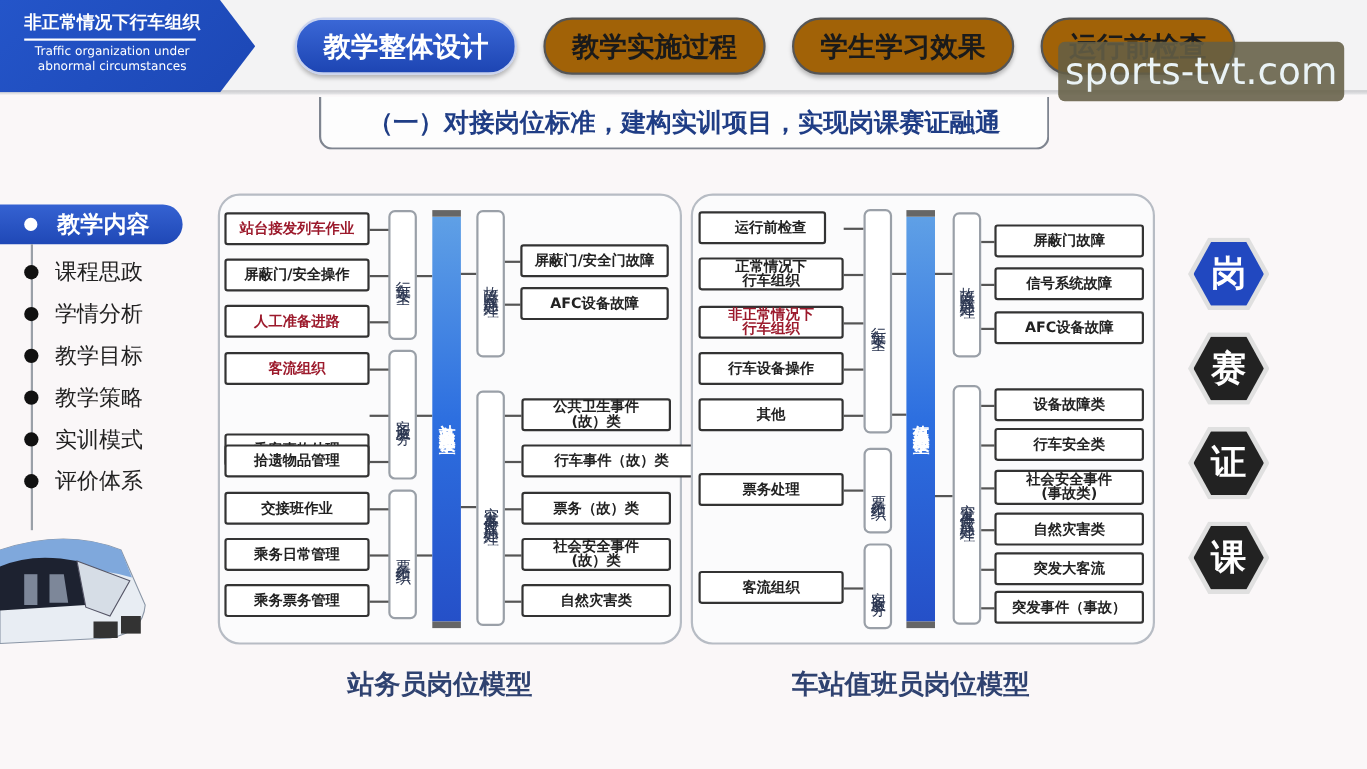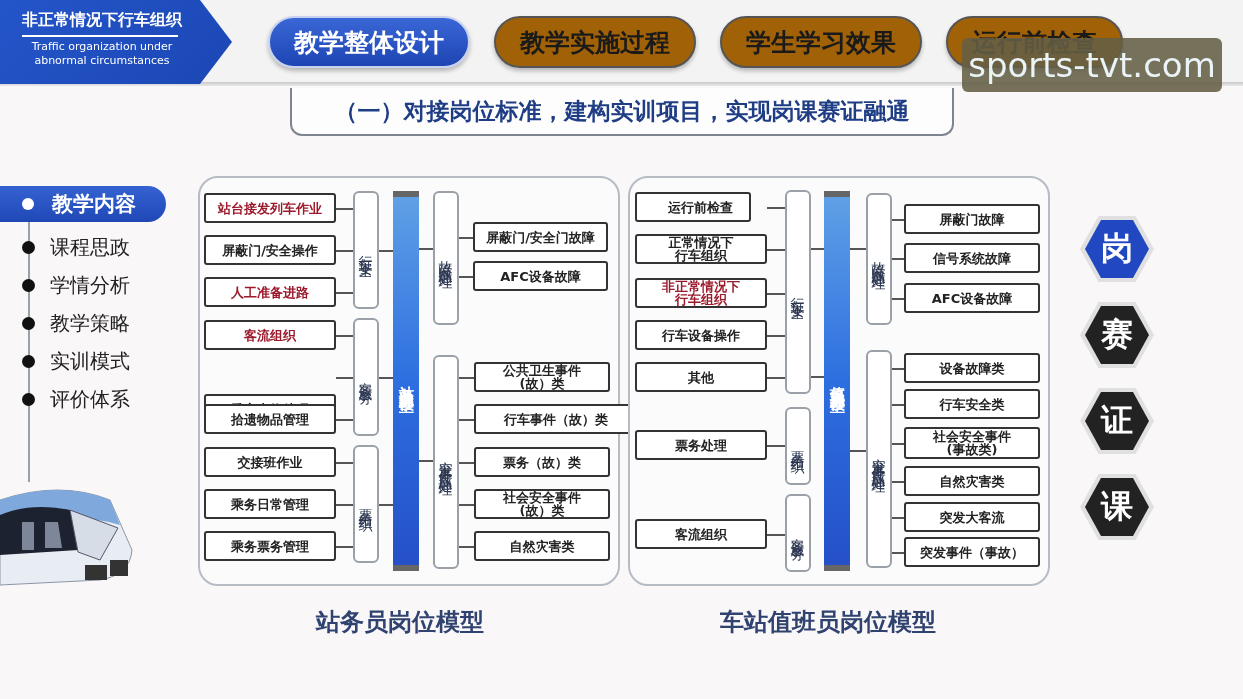--- a/index.html
+++ b/index.html
@@ -122,20 +122,24 @@
 </div>
 <div class="side-line"></div>
 <div class="side-list">
   <div class="side-item">
       <span class="bullet"></span>
       <span>课程思政</span>
     </div>
   <div class="side-item">
       <span class="bullet"></span>
       <span>学情分析</span>
+    </div>
+  <div class="side-item">
+      <span class="bullet"></span>
+      <span>教学目标</span>
     </div>
   <div class="side-item">
       <span class="bullet"></span>
       <span>教学策略</span>
     </div>
   <div class="side-item">
       <span class="bullet"></span>
       <span>实训模式</span>
     </div>
   <div class="side-item">

